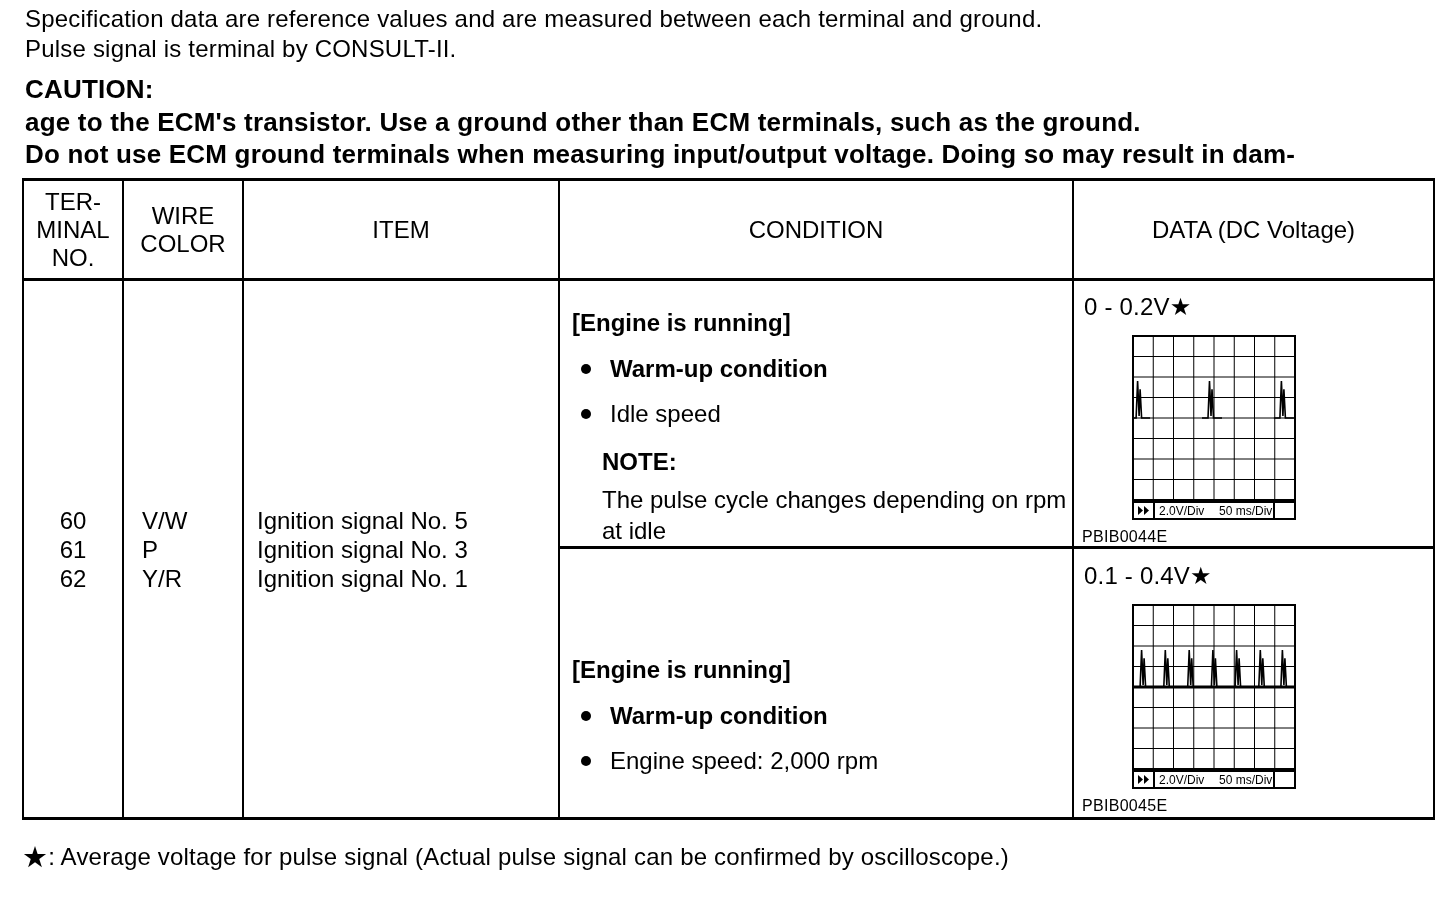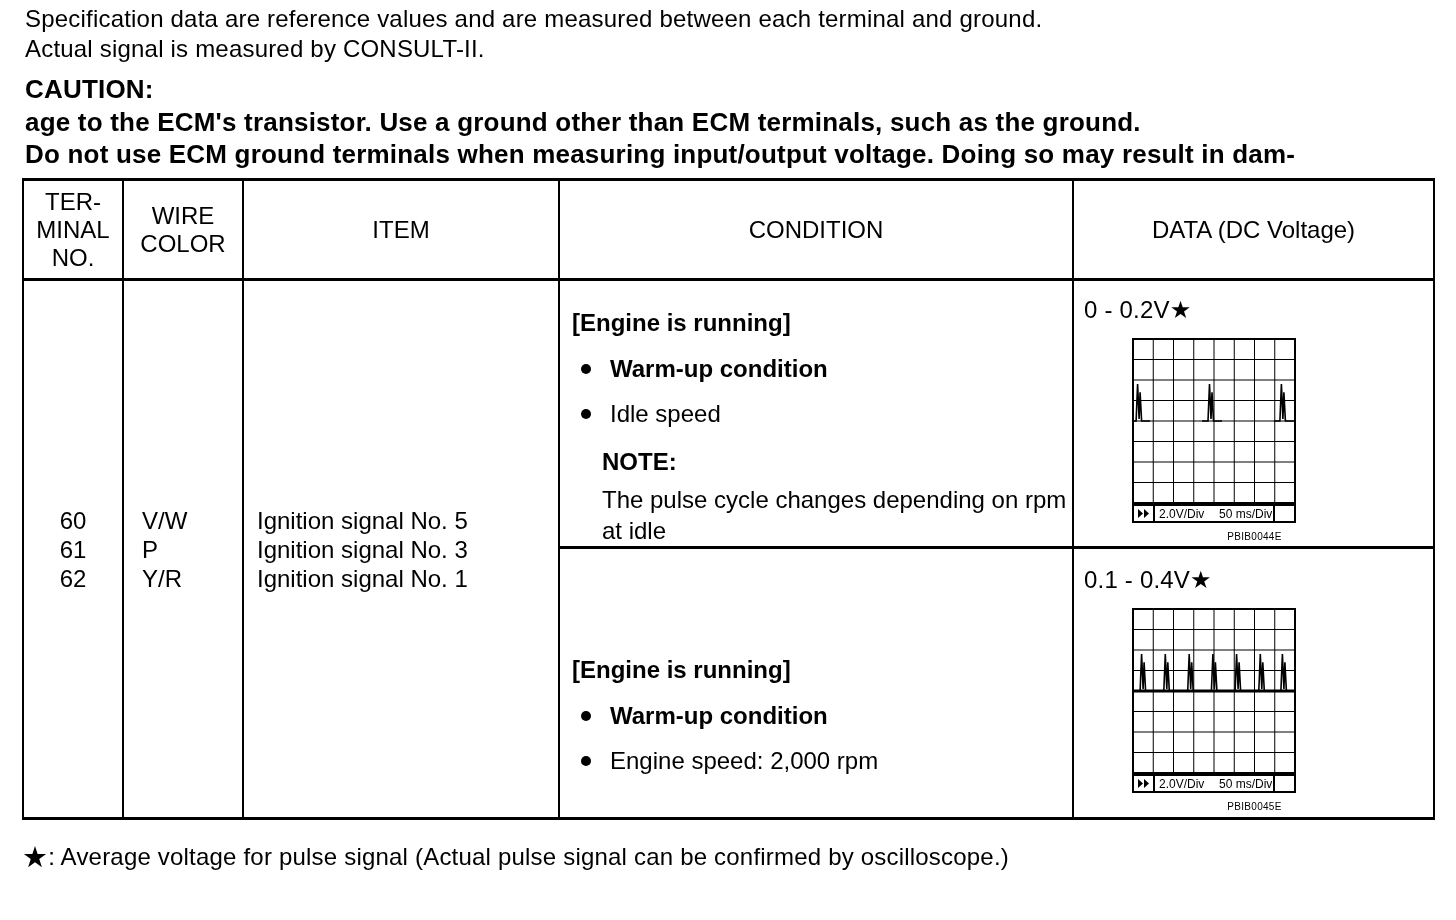--- a/index.html
+++ b/index.html
@@ -35,33 +35,33 @@
   .dot { width:10px; height:10px; background:#000; border-radius:50%; flex:0 0 auto; margin-right:11px; }
   .bullet-text { font-size:24px; }
   .bold { font-weight:bold; }
   .note-block { margin-left:30px; margin-top:3px; }
   .note-label { font-weight:bold; font-size:24px; margin-bottom:8px; }
   .note-text  { font-size:24px; line-height:31px; white-space:pre-line; }
 
   td.cell-data { vertical-align:top; padding:0; }
   .data-label { font-size:24px; margin:11px 0 0 10px; letter-spacing:0.2px; }
   .scope-wrap { margin:14px 0 0 58px; line-height:0; }
-  .fig-code { text-align:center; font-size:10px; margin:5px 6px 0 8px; letter-spacing:0.3px; }
+  .fig-code { text-align:left; font-size:16px; margin:5px 6px 0 8px; letter-spacing:0.3px; }
 
   .footnote { position:absolute; left:22px; top:840px; font-size:24px; letter-spacing:0.2px; }
   .footnote .star { font-size:29px; vertical-align:-2px; }
 </style>
 </head>
 <body>
 
 <div id="page">
 
   <div class="intro">
     <div>Specification data are reference values and are measured between each terminal and ground.</div>
-    <div>Actual signal is measured by CONSULT-II.</div>
+    <div>Pulse signal is terminal by CONSULT-II.</div>
   </div>
 
   <div class="caution-head">CAUTION:</div>
   <div class="caution-body">
     <div>age to the ECM's transistor. Use a ground other than ECM terminals, such as the ground.</div>
     <div>Do not use ECM ground terminals when measuring input/output voltage. Doing so may result in dam-</div>
   </div>
 
   <table class="spec">
     <colgroup>

